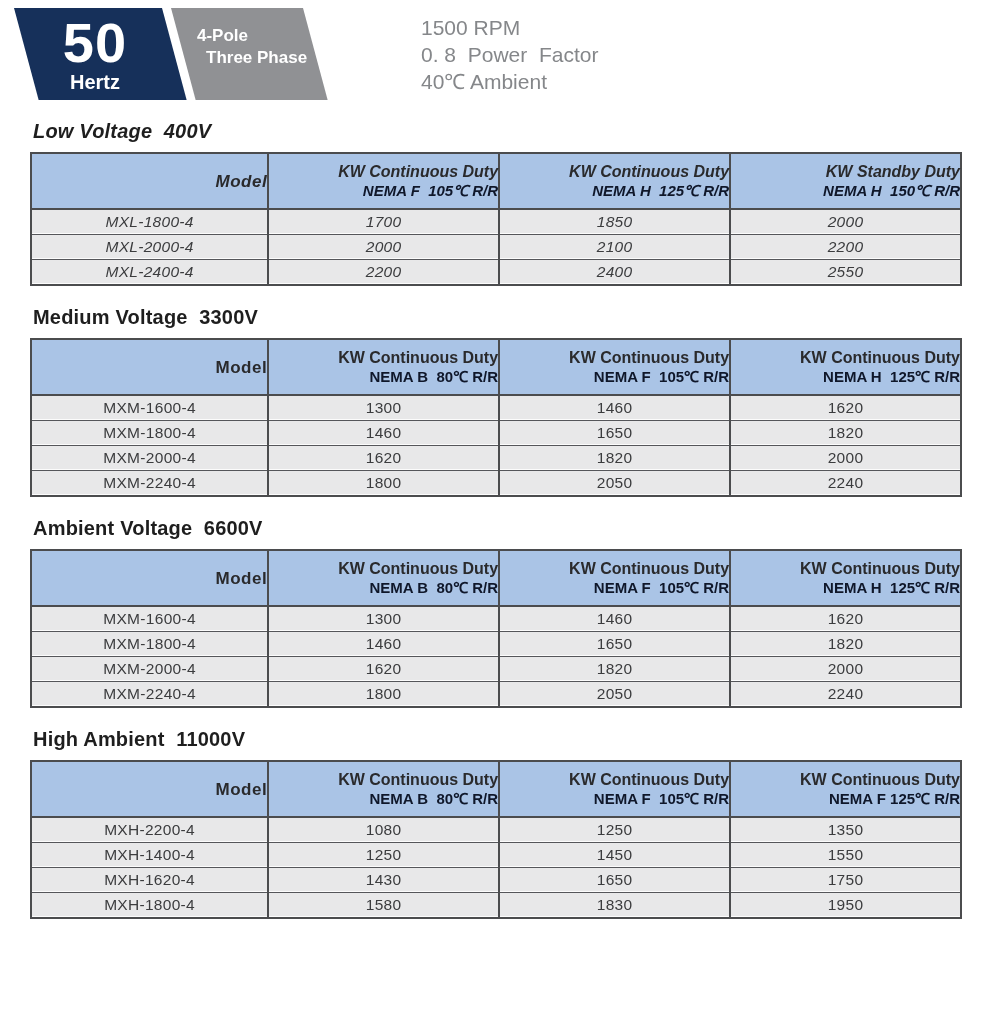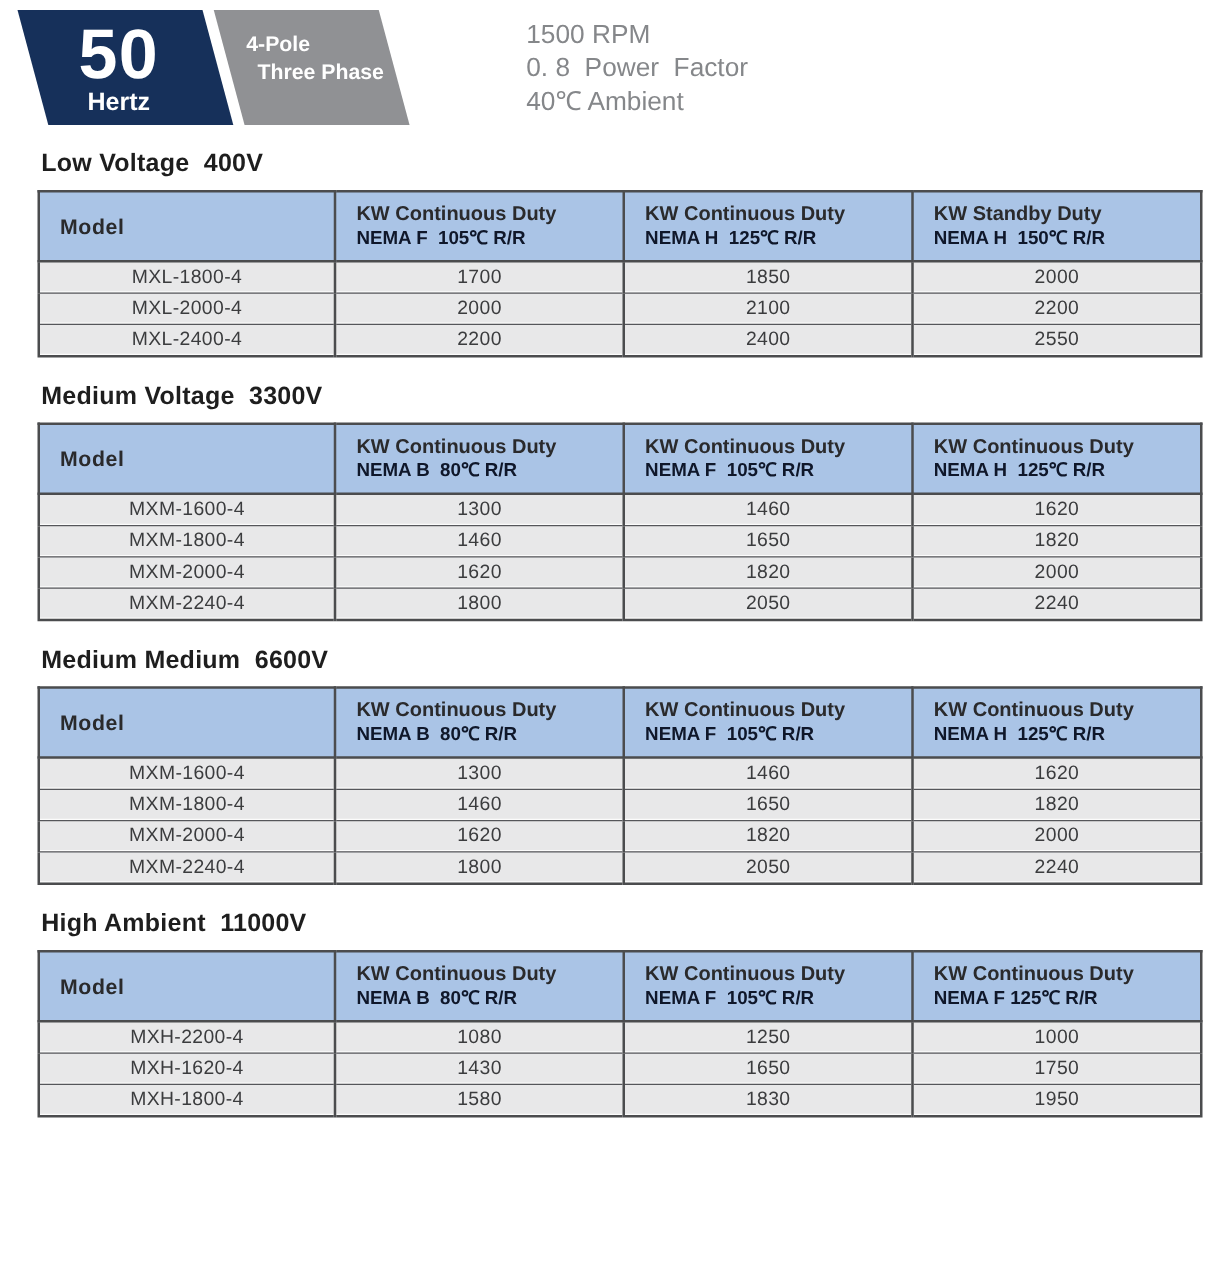--- a/index.html
+++ b/index.html
@@ -21,33 +21,33 @@
   .gray{width:132px;background:#909194;margin-left:9px;}
   .gray .unskew{padding:17px 0 0 26px;}
   .pole,.phase{color:#fff;font-size:17px;font-weight:700;line-height:22px;white-space:pre;}
   .phase{margin-left:9px;}
   .specs{margin-left:118px;padding-top:6px;}
   .spec-line{color:#85878a;font-size:21px;line-height:27px;white-space:pre;}
 
   
   .content{padding:0 23px 0 30px;}
   .section{margin-top:20px;}
-  .content .section:first-child{}
+  .content .section:first-child{font-style:italic;}
   .section-title{
     font-size:20px;font-weight:700;color:#1e1e1e;margin:0 0 9px 3px;
     letter-spacing:0.2px;white-space:pre;
   }
   table.spec-table{
     width:932px;border-collapse:collapse;table-layout:fixed;
     border:2px solid #4b4c4e;
   }
   table.spec-table col.model-col{width:25.5%;}
   th{
     background:#aac4e6;border:2px solid #4b4c4e;
-    height:50px;padding:2px 16px;vertical-align:middle;text-align:left;
+    height:50px;padding:2px 0;vertical-align:middle;text-align:right;
   }
   th .h1{display:block;font-size:16px;font-weight:700;color:#2a2a2c;line-height:19px;white-space:pre;}
   th .h2{display:block;font-size:15px;font-weight:700;color:#0f172a;line-height:19px;white-space:pre;}
   th .model-label{font-size:17px;font-weight:700;letter-spacing:0.5px;}
   td{
     background:#e8e8e9;border:1px solid #55565a;border-left:2px solid #4b4c4e;border-right:2px solid #4b4c4e;
     height:24px;padding:0;text-align:center;vertical-align:middle;
     font-size:15.5px;color:#3b3c3e;letter-spacing:0.3px;
     box-shadow:inset 0 -1px 0 rgba(255,255,255,0.85);
   }
@@ -180,21 +180,21 @@
               <td>MXM-2240-4</td>
               <td>1800</td>
               <td>2050</td>
               <td>2240</td>
             </tr>
           </tbody>
       </table>
     </section>
 
     <section class="section">
-      <h2 class="section-title">Medium Medium  6600V</h2>
+      <h2 class="section-title">Ambient Voltage  6600V</h2>
       <table class="spec-table">
         <colgroup>
             <col class="model-col">
             <col>
             <col>
             <col>
           </colgroup>
         <thead>
             <tr>
               <th>
@@ -269,21 +269,27 @@
                 <span class="h1">KW Continuous Duty</span>
                 <span class="h2">NEMA F 125℃ R/R</span>
               </th>
             </tr>
           </thead>
         <tbody>
             <tr>
               <td>MXH-2200-4</td>
               <td>1080</td>
               <td>1250</td>
-              <td>1000</td>
+              <td>1350</td>
+            </tr>
+            <tr>
+              <td>MXH-1400-4</td>
+              <td>1250</td>
+              <td>1450</td>
+              <td>1550</td>
             </tr>
             <tr>
               <td>MXH-1620-4</td>
               <td>1430</td>
               <td>1650</td>
               <td>1750</td>
             </tr>
             <tr>
               <td>MXH-1800-4</td>
               <td>1580</td>

